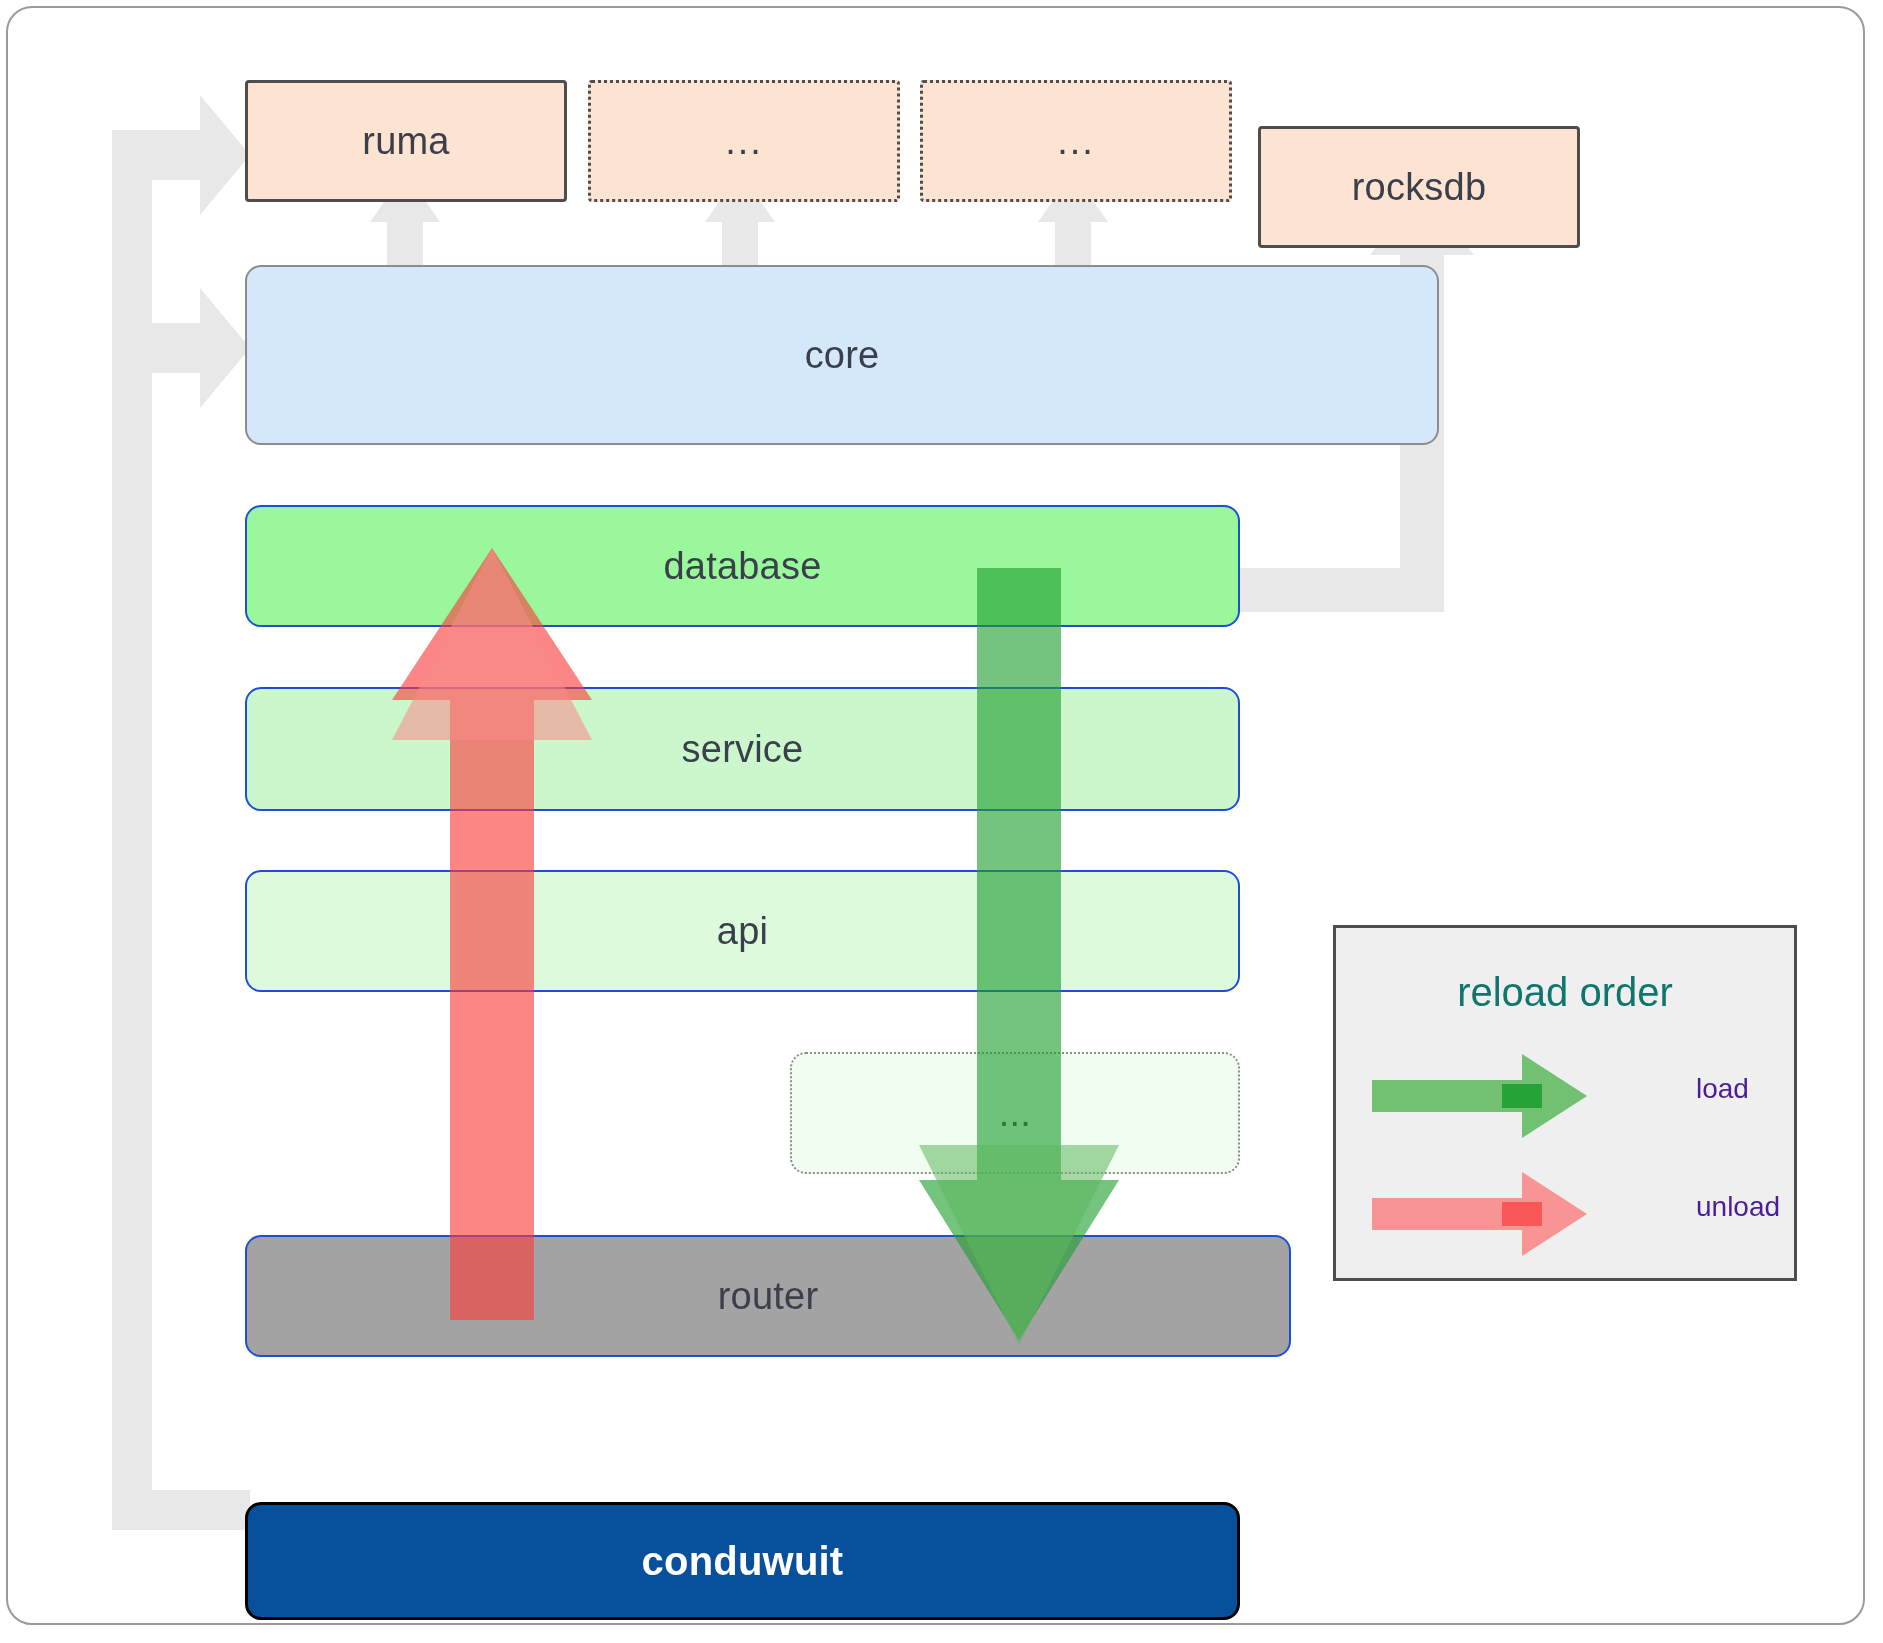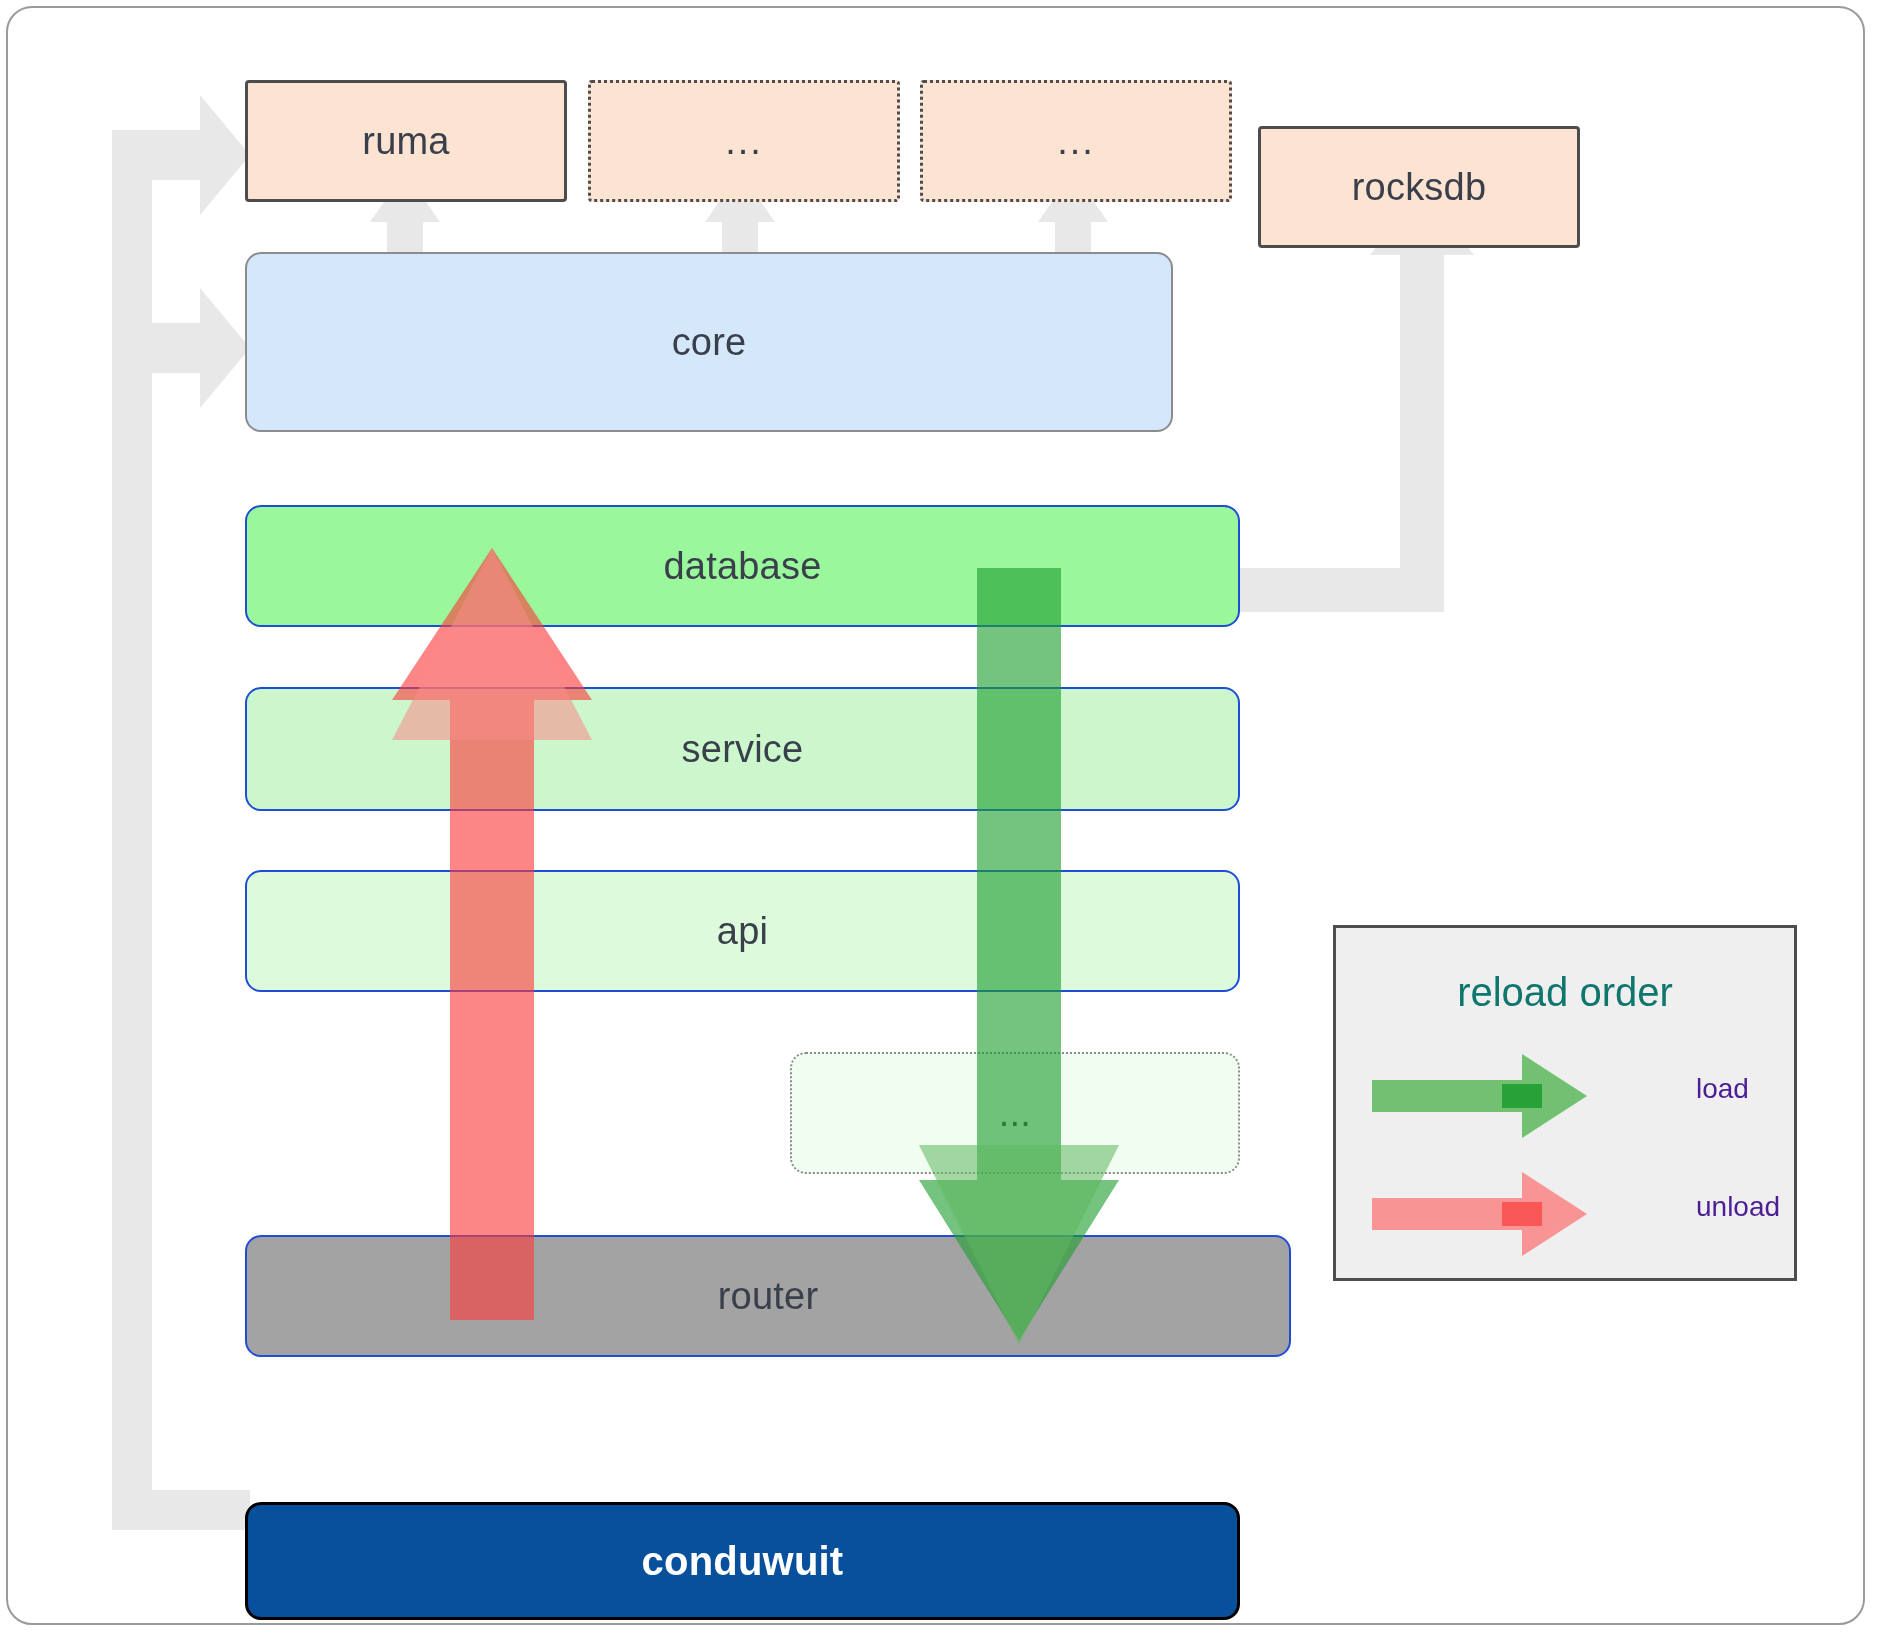--- a/index.html
+++ b/index.html
@@ -133,21 +133,21 @@
   </div>
 
   <div class="node dep dotted" style="left:920px; top:80px; width:312px; height:122px;">
     <span class="lbl dots">...</span>
   </div>
 
   <div class="node dep" style="left:1258px; top:80px; width:322px; height:122px;margin-top:46px;">
     <span class="lbl">rocksdb</span>
   </div>
 
-  <div class="node core-box" style="left:245px; top:252px; width:928px; height:180px;">
+  <div class="node core-box" style="left:245px; top:265px; width:1194px; height:180px;">
     <span class="lbl">core</span>
   </div>
 
   <div class="node layer" style="left:245px; top:505px; width:995px; height:122px; background:#9bf79b;">
     <span class="lbl">database</span>
   </div>
 
   <div class="node layer" style="left:245px; top:687px; width:995px; height:124px; background:#ccf7cc;">
     <span class="lbl">service</span>
   </div>

